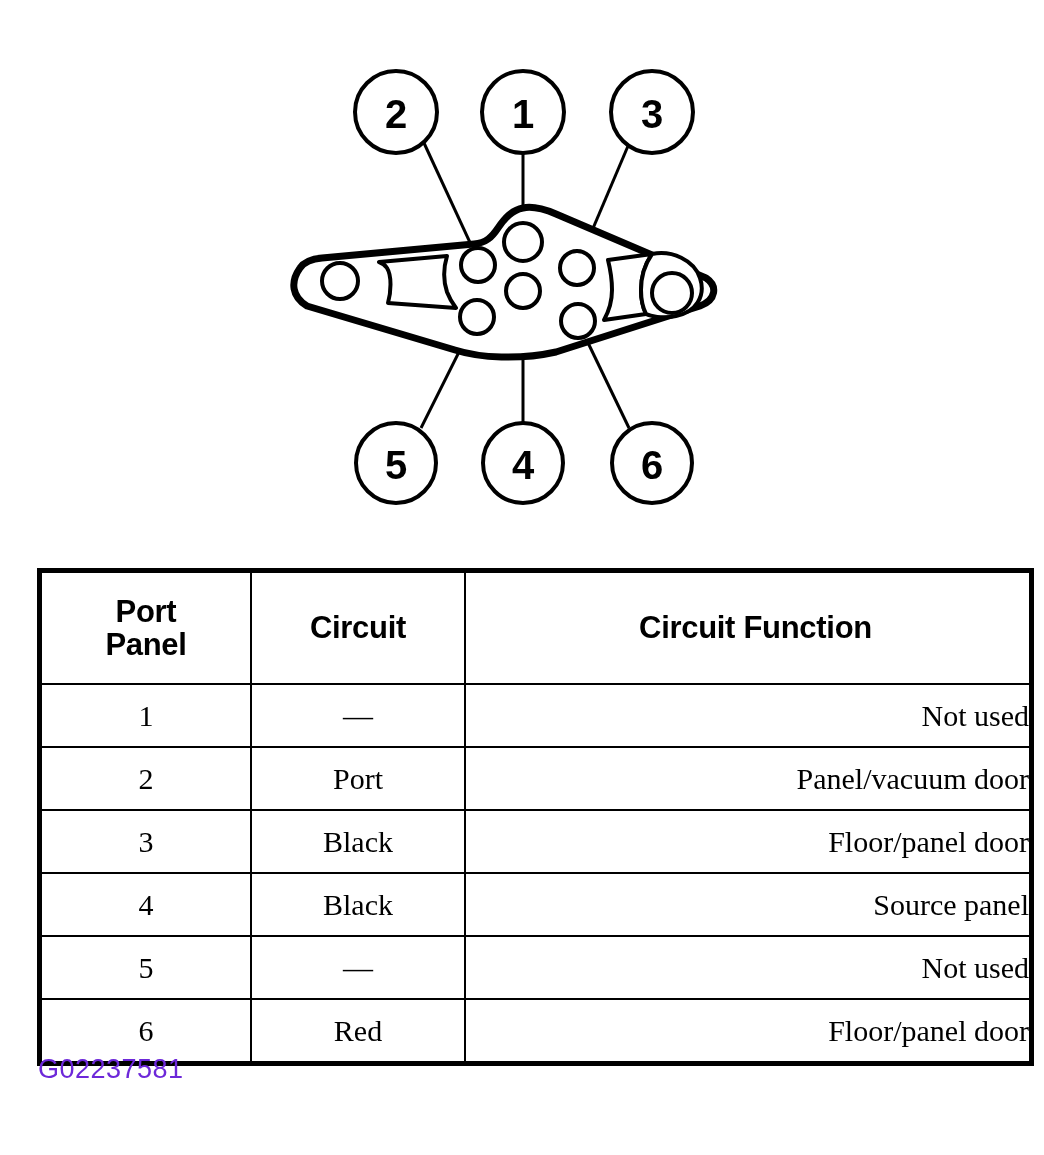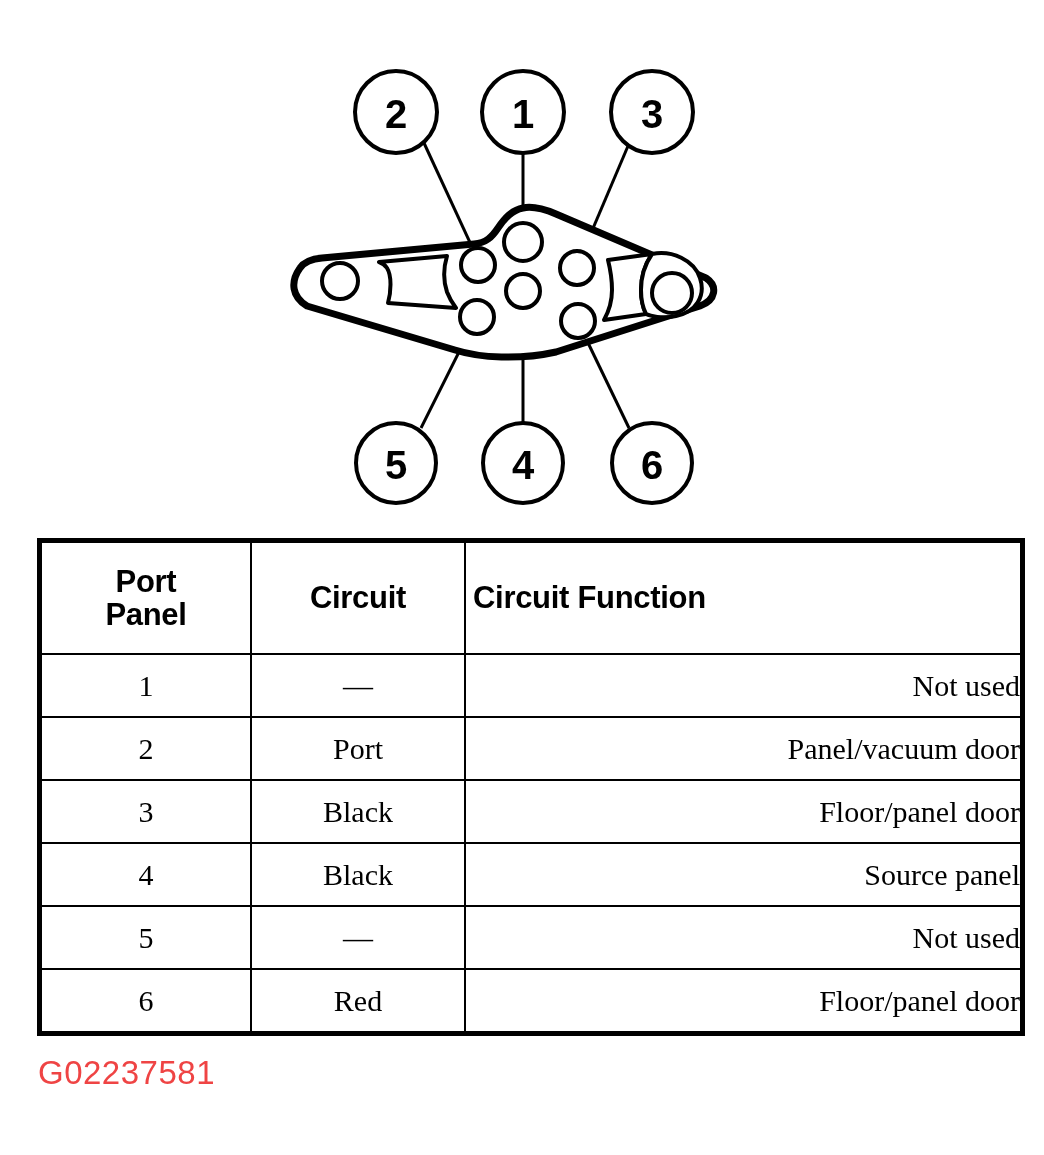--- a/index.html
+++ b/index.html
@@ -50,20 +50,21 @@
     background: #fff;
   }
   #port-table td, #port-table th {
     border: 2px solid #000;
     padding: 0;
     margin: 0;
   }
   
   #port-table {
     border: 5px solid #000;
+    margin-top: 30px;
   }
   #port-table th {
     font-family: "Liberation Sans", sans-serif;
     font-weight: bold;
     font-size: 31px;
     line-height: 1.08;
     text-align: center;
     vertical-align: middle;
     height: 110px;
     letter-spacing: -0.3px;
@@ -78,23 +79,23 @@
   .col-port  { width: 208px; text-align: center; }
   .col-circ  { width: 212px; text-align: center; }
   .col-func  { width: 547px; text-align: right; padding-left: 20px; }
 
   
   #figure-id {
     position: absolute;
     left: 38px;
     top: 1054px;
     font-family: "Liberation Sans", sans-serif;
-    font-size: 33px;
+    font-size: 27px;
     letter-spacing: 0.5px;
-    color: #ef4444;
+    color: #6d28d9;
   }
 </style>
 </head>
 <body>
 
 <div id="figure-area">
 
   <svg id="connector-svg" width="1044" height="520" viewBox="0 0 1044 520">
 
     <g stroke="#000" stroke-width="3" fill="none">
@@ -176,21 +177,21 @@
 </div>
 
 <table id="port-table">
   <thead>
     <tr>
       <th class="col-port">
         <div>Port</div>
         <div>Panel</div>
       </th>
       <th class="col-circ">Circuit</th>
-      <th class="col-func" style="text-align:left;padding-left:7px">Circuit Function</th>
+      <th class="col-func" style="text-align:center;padding-left:16px">Circuit Function</th>
     </tr>
   </thead>
   <tbody>
     <tr>
       <td class="col-port">1</td>
       <td class="col-circ">—</td>
       <td class="col-func">Not used</td>
     </tr>
     <tr>
       <td class="col-port">2</td>

